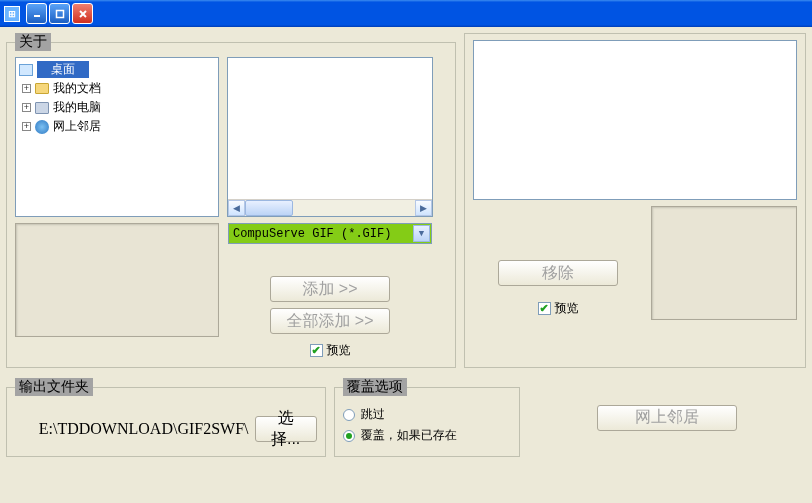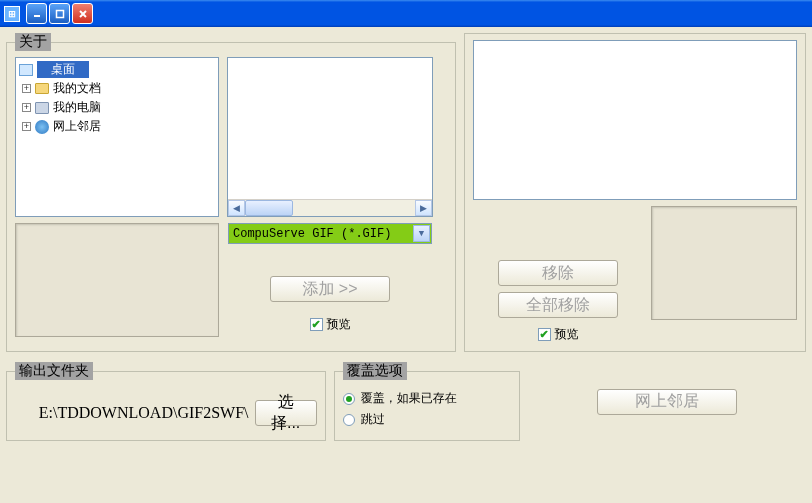--- a/index.html
+++ b/index.html
@@ -371,37 +371,37 @@
       <div class="preview-row">
         <div class="preview-box"></div>
         <div class="mid-col">
           <div class="combo">
             <span>CompuServe GIF (*.GIF)</span>
             <div class="cbtn">▼</div>
           </div>
           <div style="height:32px"></div>
           <button class="btn disabled">添加 &gt;&gt;</button>
           <div style="height:6px"></div>
+          <button class="btn disabled">全部添加 &gt;&gt;</button>
           <div class="check-row">
             <span class="checkbox">✔</span>
             <span>预览</span>
           </div>
         </div>
       </div>
     </fieldset>
 
     <fieldset class="right-group">
       <div class="right-list"></div>
 
       <div class="right-preview-row">
         <div class="right-btn-col">
           <div style="height:54px"></div>
           <button class="btn disabled">移除</button>
           <div style="height:6px"></div>
-          <button class="btn disabled">全部移除</button>
           <div class="check-row">
             <span class="checkbox">✔</span>
             <span>预览</span>
           </div>
         </div>
         <div class="right-preview-box"></div>
       </div>
     </fieldset>
 
   </div>
@@ -412,29 +412,29 @@
       <div class="out-inner">
         <div style="width:20px"></div>
         <span class="path-text">E:\TDDOWNLOAD\GIF2SWF\</span>
         <button class="btn small">选择...</button>
       </div>
     </fieldset>
 
     <fieldset class="ovr-group">
       <legend>覆盖选项</legend>
       <div class="radio-row">
+        <span class="radio"></span>
+        <span>跳过</span>
+      </div>
+      <div class="radio-row">
         <span class="radio">
             <span class="dot"></span>
           </span>
         <span>覆盖，如果已存在</span>
       </div>
-      <div class="radio-row">
-        <span class="radio"></span>
-        <span>跳过</span>
-      </div>
     </fieldset>
 
     <div class="convert-col">
       <button class="btn disabled" style="min-width:140px">网上邻居</button>
     </div>
   </div>
 
 </div>
 
 </body></html>

